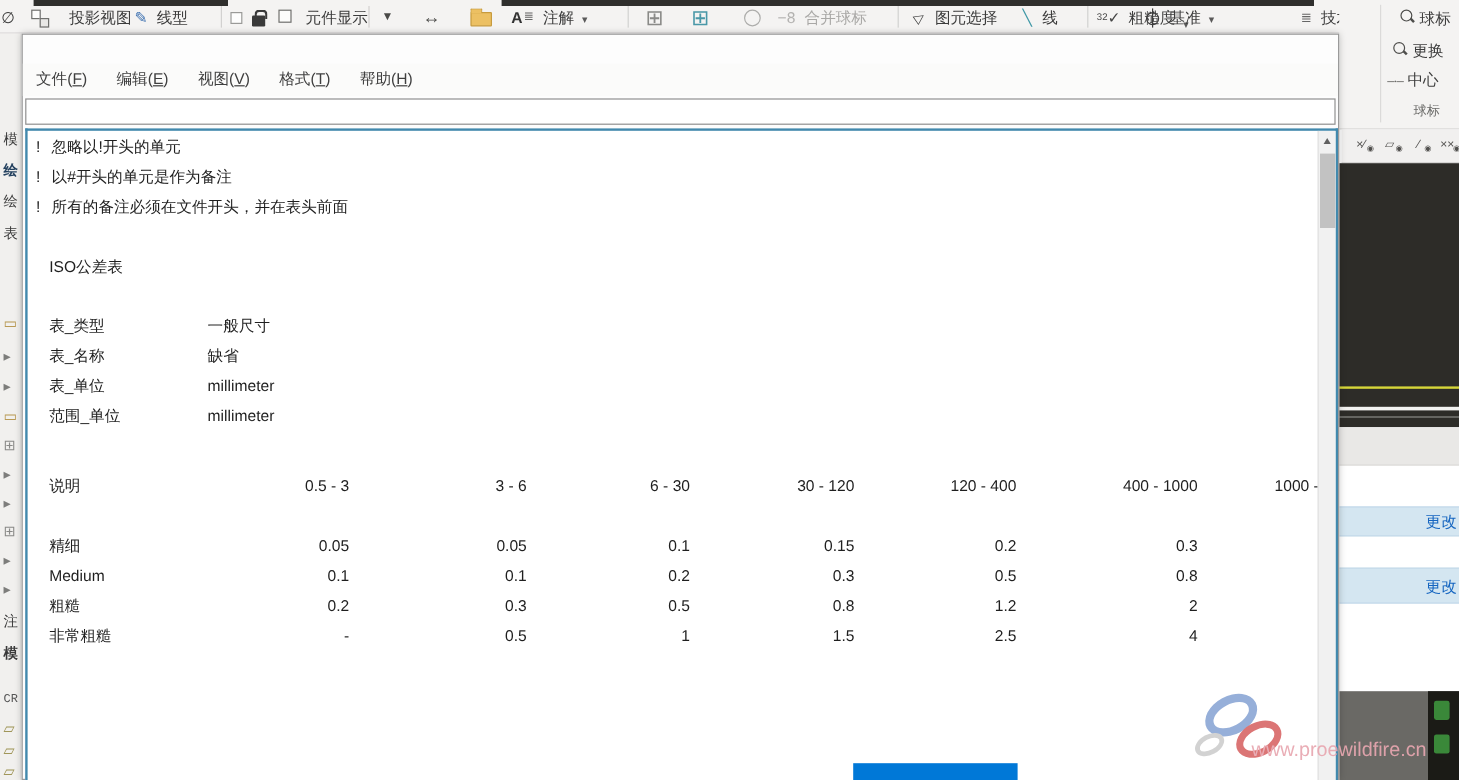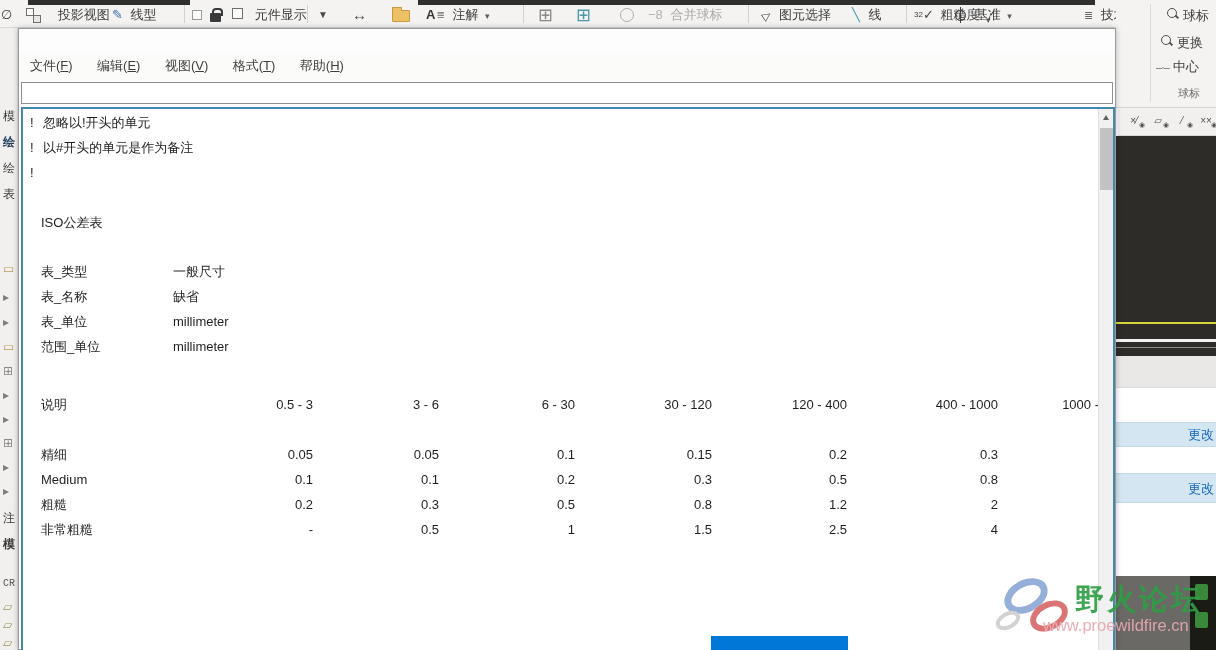--- a/index.html
+++ b/index.html
@@ -89,21 +89,21 @@
   .mi { display:inline-block; height:26px; line-height:26px; font-size:13px; color:#3f3f3f; padding:0 3px; margin-right:14px; white-space:nowrap; }
   .mi u { text-decoration:underline; }
   #formulaBar { position:absolute; left:2px; top:53px; width:1092px; height:22px; background:#fff; border:1px solid #8f8f8f; font-size:12px; padding:0 4px; outline:none; font-family:inherit; }
   #content { position:absolute; left:2px; top:78px; width:1094px; height:544px; background:#ffffff; border:2px solid #4289ad; border-bottom:none; overflow:hidden; }
   .trow { position:absolute; left:0; width:1079px; height:25px; line-height:25px; font-size:13px; color:#1f1f1f; white-space:nowrap; }
   .bang { position:absolute; left:7px; }
   .ctext { position:absolute; left:20px; }
   .klabel { position:absolute; left:18px; }
   .kvalue { position:absolute; left:150px; }
   .num { position:absolute; width:110px; text-align:right; }
-  .c1{left:180px;} .c2{left:306px;} .c3{left:442px;} .c4{left:579px;} .c5{left:714px;} .c6{left:865px;} .c7{left:966px;}
+  .c1{left:158px;} .c2{left:306px;} .c3{left:442px;} .c4{left:579px;} .c5{left:714px;} .c6{left:865px;} .c7{left:966px;}
   
   #sbar { position:absolute; right:0; top:0; width:15px; height:544px; background:#f1f1f1; border-left:1px solid #e0e0e0; }
   #sbarUp { position:absolute; left:0; top:0; width:15px; height:17px; }
   #sbarUp:before { content:""; position:absolute; left:4px; top:6px; border-left:3.5px solid transparent; border-right:3.5px solid transparent; border-bottom:5px solid #606060; }
   #sbarThumb { position:absolute; left:1px; top:19px; width:13px; height:62px; background:#c2c2c2; }
 
   
   #wm { position:absolute; left:995px; top:576px; width:215px; height:72px; opacity:.92; pointer-events:none; z-index:50; }
   .ring { position:absolute; border-radius:50%; }
   .ring.blue { left:8px; top:4px; width:46px; height:32px; border:7px solid #8ea9d6; transform:rotate(-28deg); }
@@ -272,20 +272,21 @@
       <div class="trow" style="top:1px;">
         <span class="bang">!</span>
         <span class="ctext">忽略以!开头的单元</span>
       </div>
       <div class="trow" style="top:26px;">
         <span class="bang">!</span>
         <span class="ctext">以#开头的单元是作为备注</span>
       </div>
       <div class="trow" style="top:51px;">
         <span class="bang">!</span>
+        <span class="ctext">所有的备注必须在文件开头，并在表头前面</span>
       </div>
 
       <div class="trow" style="top:101px;">
         <span class="klabel">ISO公差表</span>
       </div>
 
       <div class="trow" style="top:150px;">
         <span class="klabel">表_类型</span>
         <span class="kvalue">一般尺寸</span>
       </div>
@@ -354,19 +355,18 @@
         <div id="sbarUp"></div>
         <div id="sbarThumb"></div>
       </div>
     </div>
   </div>
 
   <div id="wm">
     <span class="ring blue"></span>
     <span class="ring red"></span>
     <span class="ring gray"></span>
-    <span id="wmTitle">野火论坛</span>
     <span id="wmUrl">www.proewildfire.cn</span>
   </div>
 
   <div id="blueBtn"></div>
 
 </div>
 
 </body></html>

